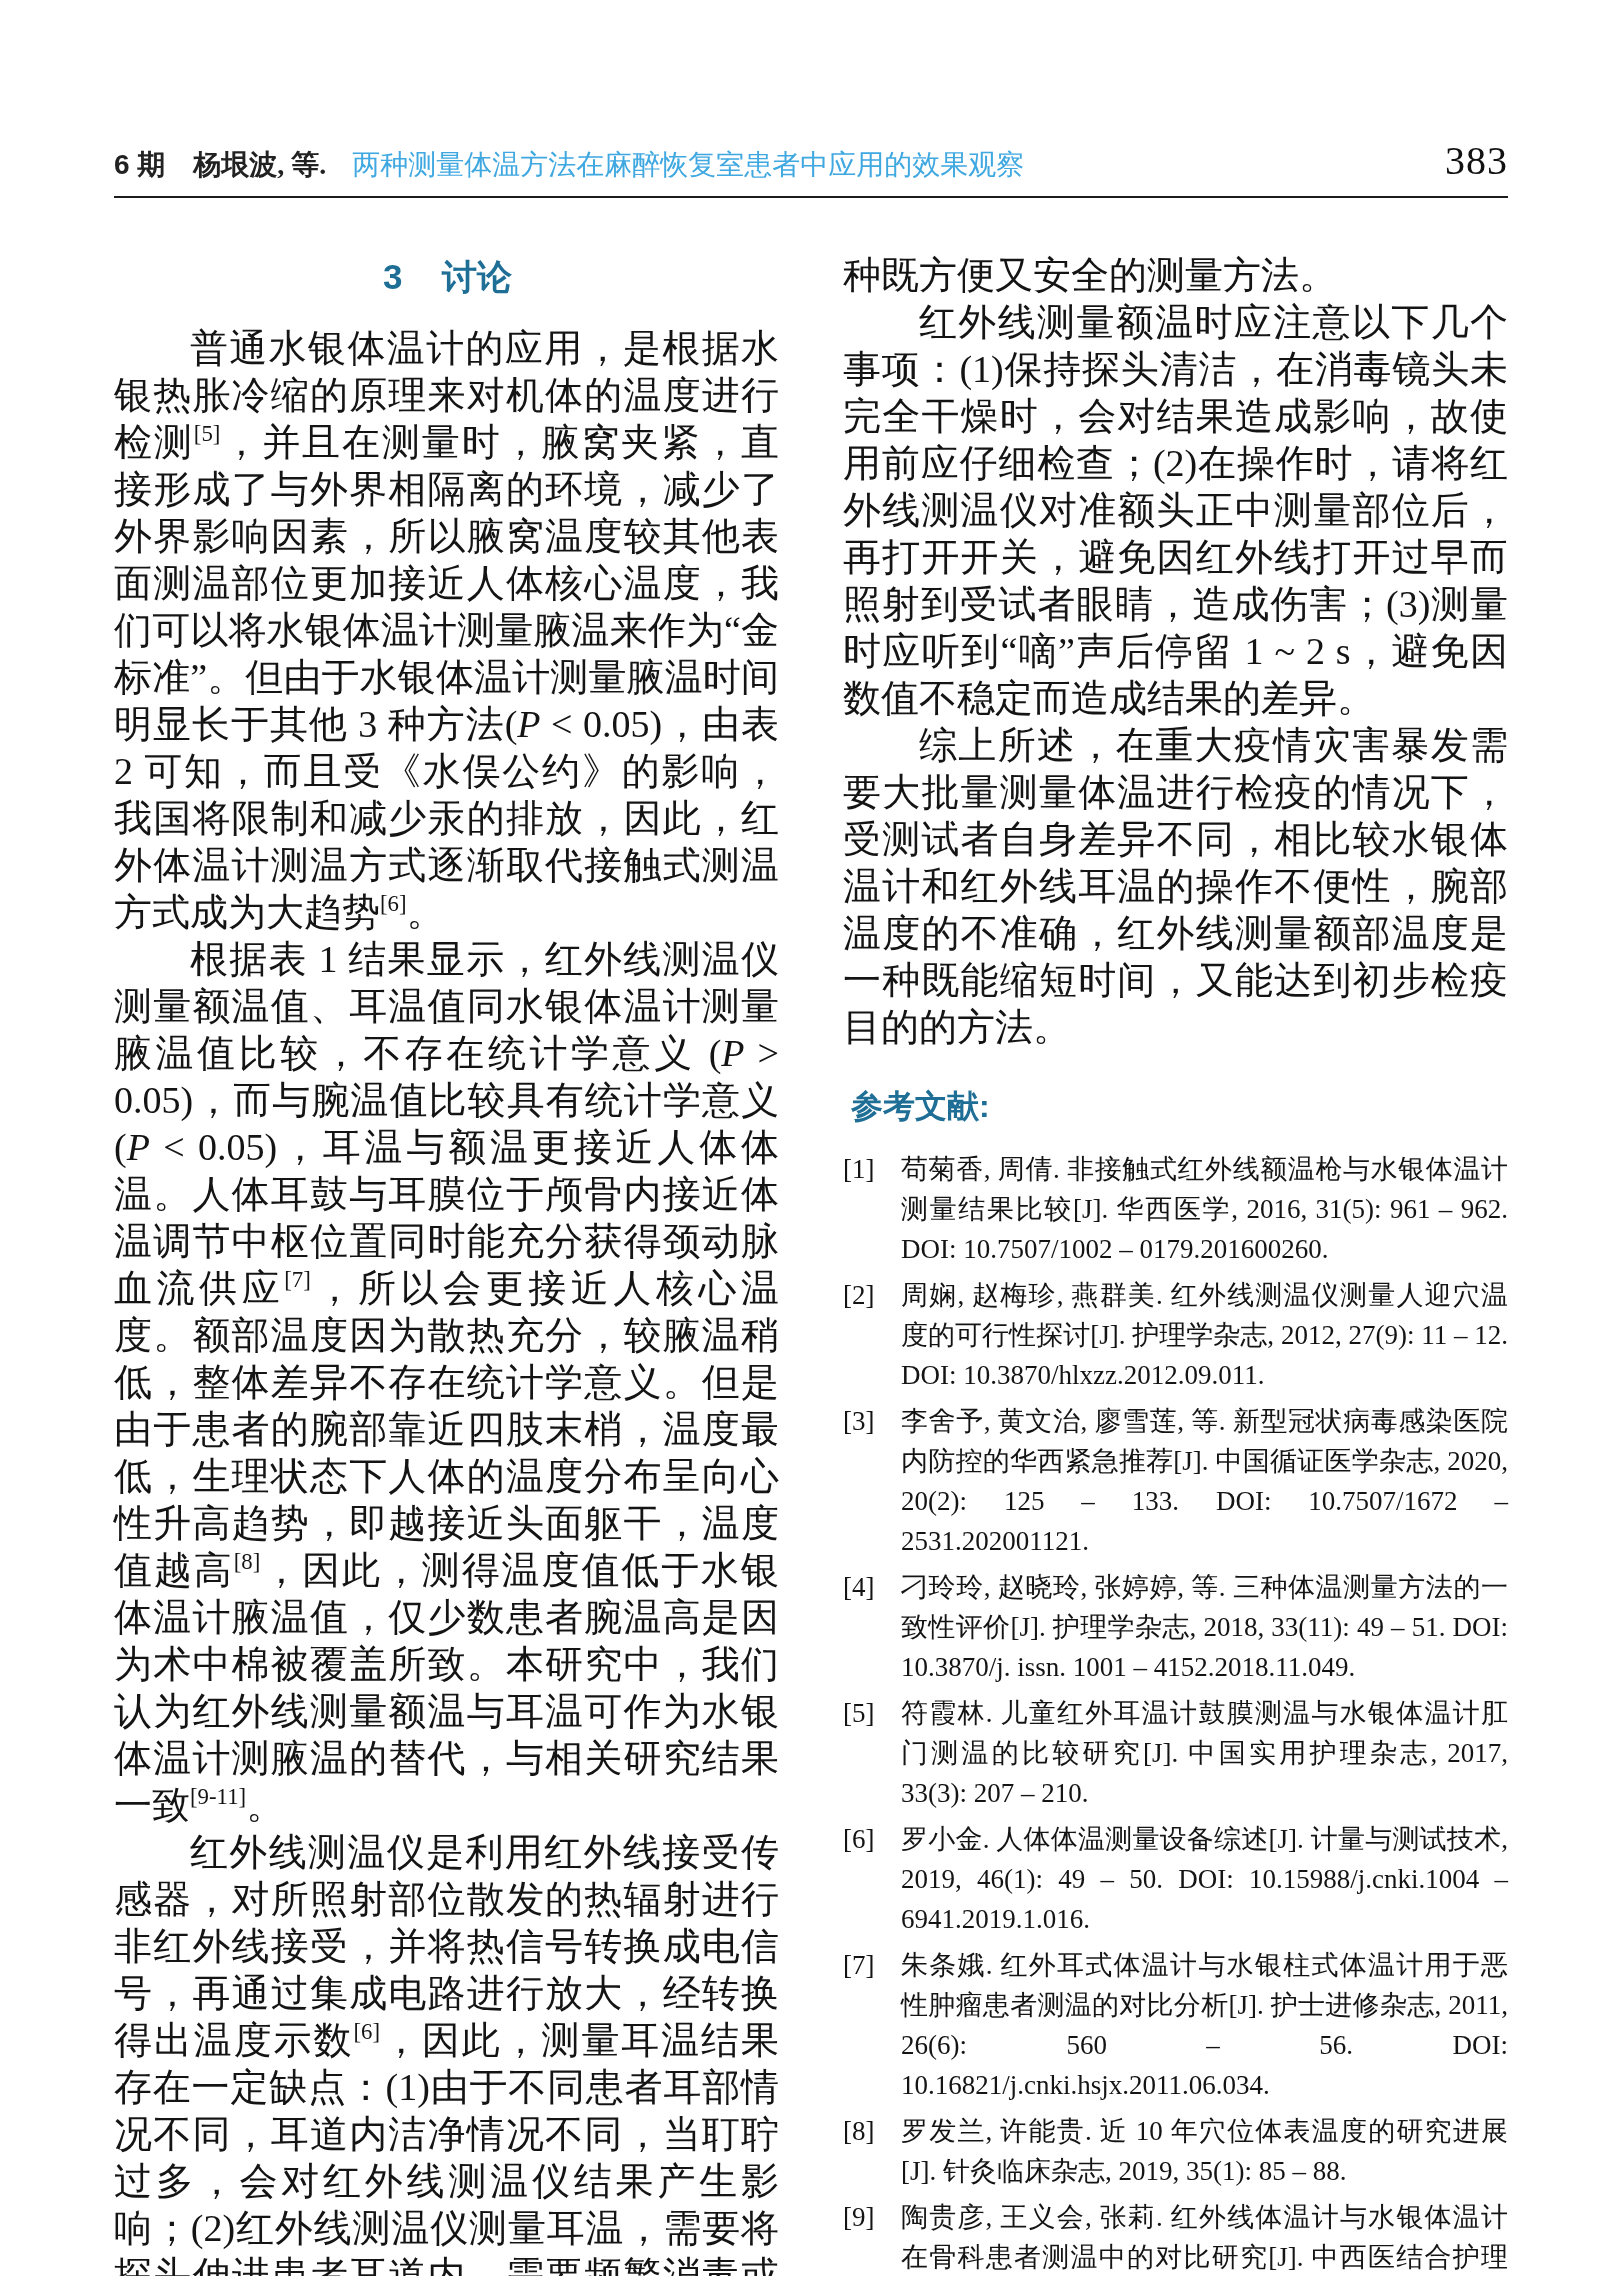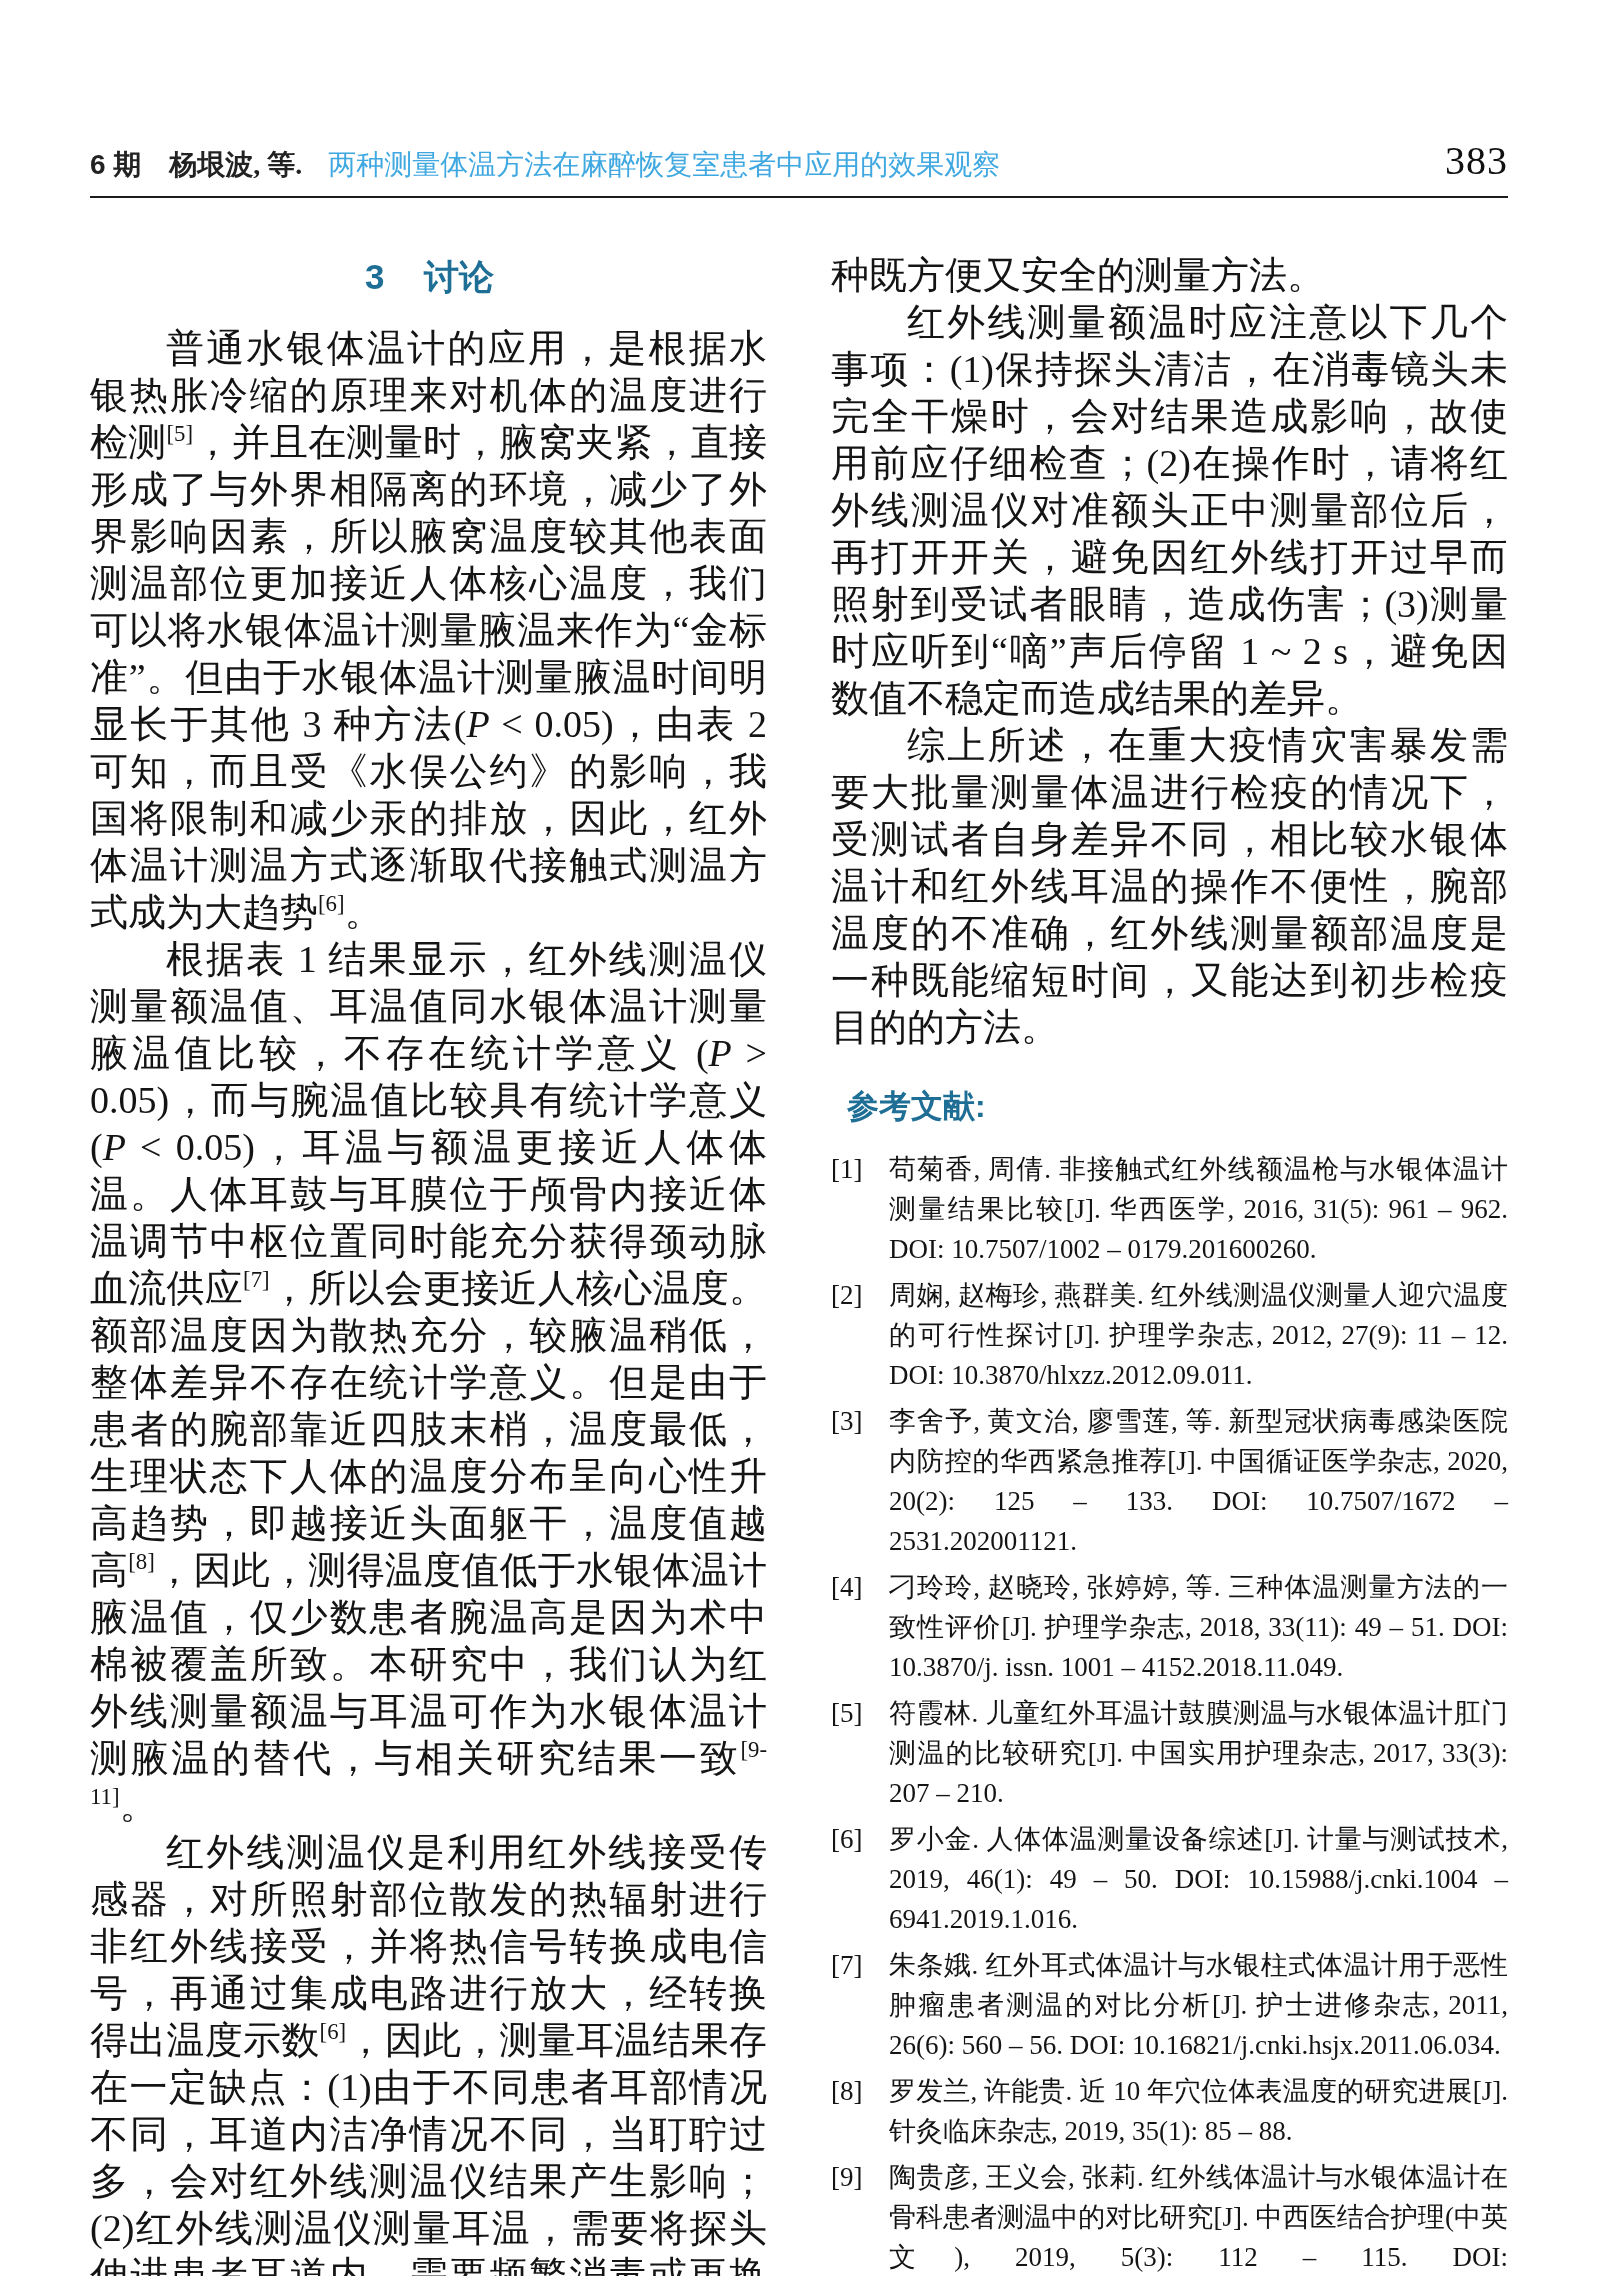--- a/index.html
+++ b/index.html
@@ -3,21 +3,21 @@
 <meta charset="utf-8">
 <style>
   * { margin:0; padding:0; box-sizing:border-box; }
   html,body { background:#ffffff; }
   body {
     width:1622px; height:2277px;
     color:#1a1a1a;
     font-family:"Liberation Serif","DejaVu Serif",serif;
     position:relative; overflow:hidden;
   }
-  .page { width:1622px; height:2277px; padding:137px 114px 0 90px; overflow:hidden; }
+  .page { width:1622px; height:2277px; padding:137px 114px 0 114px; overflow:hidden; }
 
   
   .running {
     display:flex; align-items:baseline;
     font-family:"Liberation Sans","DejaVu Sans",sans-serif;
     font-size:28px; font-weight:600; color:#222;
   }
   .running .authors { margin-left:28px;font-family:Liberation Serif, serif; }
   .running .running-title { margin-left:26px; color:#3FA8E0; font-weight:400; }
   .running .spacer { flex:1; }
@@ -45,21 +45,21 @@
     color:#141414;
   }
   .para.indent { text-indent:2em; }
   .para sup { font-size:0.60em; vertical-align:super; line-height:0; }
   .para i { font-style:italic; }
 
   
   .ref-heading {
     font-family:"Liberation Sans","DejaVu Sans",sans-serif;
     font-size:32px; font-weight:700; color:#1E6E96;
-    margin:34px 0 20px 16px;
+    margin:34px 0 20px 8px;
   }
   .refs { list-style:none; }
   .ref {
     display:flex; font-size:27px; line-height:40px;
     margin-bottom:6px; color:#141414;
   }
   .ref-label { flex:0 0 58px; }
   .ref-text { flex:1; text-align:justify; text-justify:inter-ideograph; }
 </style>
 </head>

